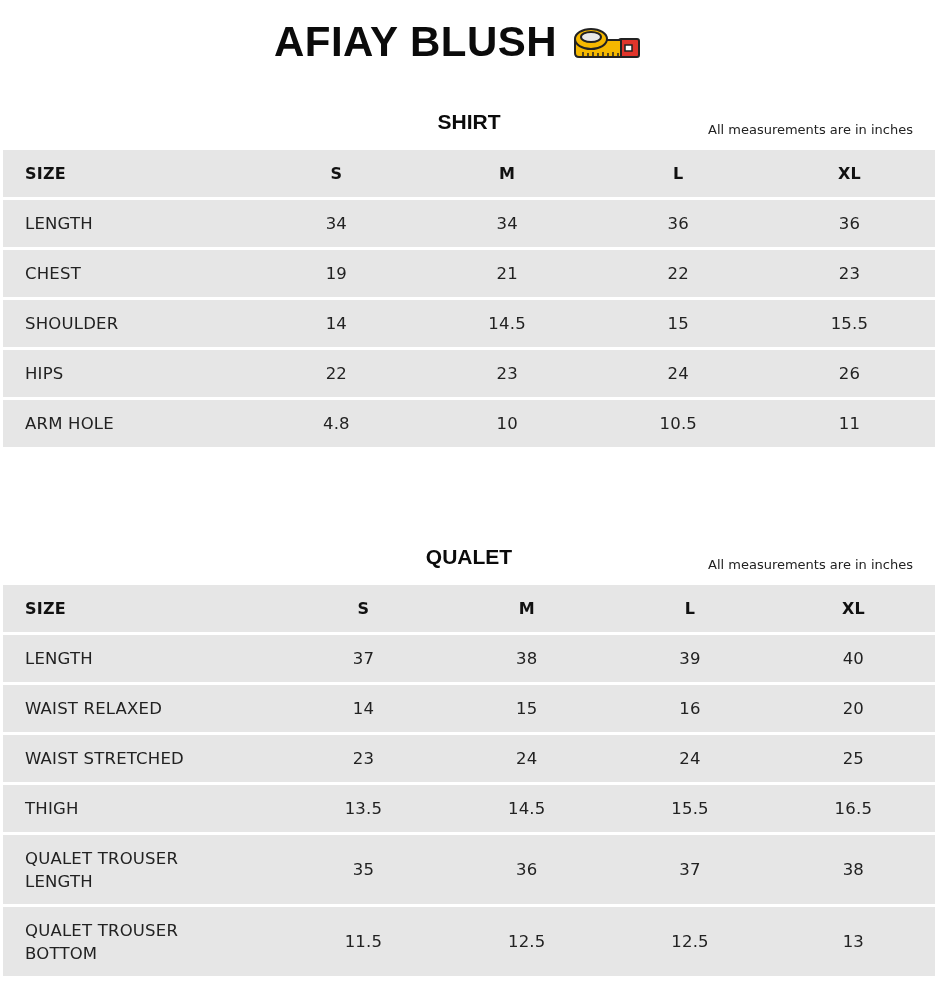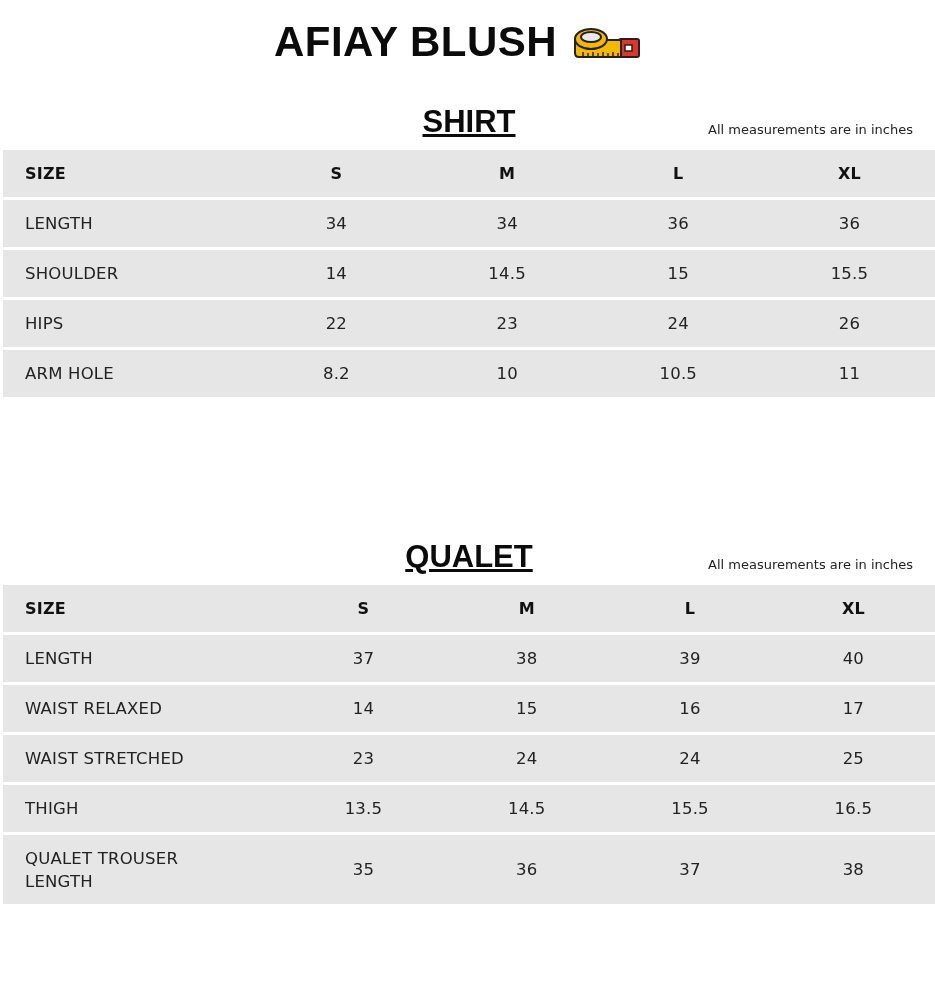--- a/index.html
+++ b/index.html
@@ -7,21 +7,21 @@
          font-family: "DejaVu Sans", sans-serif; color: #111; }
   .brand { position: absolute; top: 18px; left: 0; width: 917px; text-align: center;
            display: flex; justify-content: center; align-items: center; gap: 14px; }
   .brand-title { font-family: "Liberation Sans", sans-serif; font-weight: 700;
                  font-size: 42px; letter-spacing: 0.5px; color: #0b0b0b; line-height: 48px; }
   .tape { width: 72px; height: 34px; display: inline-block; margin-top: 2px; }
   .section { position: absolute; left: 3px; width: 932px; }
   .section-head { position: relative; height: 52px; }
   .section-title { position: absolute; left: 0; width: 932px; text-align: center;
                    font-family: "Liberation Sans", sans-serif; font-weight: 700;
-                   font-size: 31px; line-height: 36px; top: 6px; color: #0b0b0b; text-decoration: underline; }
+                   font-size: 21px; line-height: 36px; top: 6px; color: #0b0b0b; }
   .section-note { position: absolute; right: 22px; top: 24px; 
                   font-size: 13px; color: #222; font-family: "DejaVu Sans", sans-serif; }
   table { border-collapse: separate; border-spacing: 0 3px; width: 932px; margin-top: -3px; }
   td { background: #e6e6e6; font-size: 16.5px; color: #222; padding: 0; height: 47px;
        font-family: "DejaVu Sans", sans-serif; font-weight: 400; letter-spacing: 0.2px; }
   td.label { padding-left: 22px; width: 236px; line-height: 23px; }
   td.val { text-align: center; width: 181px; }
   tr.hdr td { font-weight: 700; color: #111; font-size: 16px; margin-left: 32px; }
   tr.tall td { height: 69px; }
 </style>
@@ -66,36 +66,43 @@
       <td class="val">XL</td>
     </tr>
     <tr>
       <td class="label">LENGTH</td>
       <td class="val">34</td>
       <td class="val">34</td>
       <td class="val">36</td>
       <td class="val">36</td>
     </tr>
     <tr>
+      <td class="label">CHEST</td>
+      <td class="val">19</td>
+      <td class="val">21</td>
+      <td class="val">22</td>
+      <td class="val">23</td>
+    </tr>
+    <tr>
       <td class="label">SHOULDER</td>
       <td class="val">14</td>
       <td class="val">14.5</td>
       <td class="val">15</td>
       <td class="val">15.5</td>
     </tr>
     <tr>
       <td class="label">HIPS</td>
       <td class="val">22</td>
       <td class="val">23</td>
       <td class="val">24</td>
       <td class="val">26</td>
     </tr>
     <tr>
       <td class="label">ARM HOLE</td>
-      <td class="val">8.2</td>
+      <td class="val">4.8</td>
       <td class="val">10</td>
       <td class="val">10.5</td>
       <td class="val">11</td>
     </tr>
   </tbody>
     </table>
 </div>
 
 <div class="section" style="top:533px;">
   <div class="section-head">
@@ -116,21 +123,21 @@
       <td class="val">37</td>
       <td class="val">38</td>
       <td class="val">39</td>
       <td class="val">40</td>
     </tr>
     <tr>
       <td class="label">WAIST RELAXED</td>
       <td class="val">14</td>
       <td class="val">15</td>
       <td class="val">16</td>
-      <td class="val">17</td>
+      <td class="val">20</td>
     </tr>
     <tr>
       <td class="label">WAIST STRETCHED</td>
       <td class="val">23</td>
       <td class="val">24</td>
       <td class="val">24</td>
       <td class="val">25</td>
     </tr>
     <tr>
       <td class="label">THIGH</td>
@@ -139,15 +146,22 @@
       <td class="val">15.5</td>
       <td class="val">16.5</td>
     </tr>
     <tr class="tall">
       <td class="label" style="padding-right:40px;">QUALET TROUSER LENGTH</td>
       <td class="val">35</td>
       <td class="val">36</td>
       <td class="val">37</td>
       <td class="val">38</td>
     </tr>
+    <tr class="tall">
+      <td class="label" style="padding-right:40px;">QUALET TROUSER BOTTOM</td>
+      <td class="val">11.5</td>
+      <td class="val">12.5</td>
+      <td class="val">12.5</td>
+      <td class="val">13</td>
+    </tr>
   </tbody>
     </table>
 </div>
 
 </body></html>

